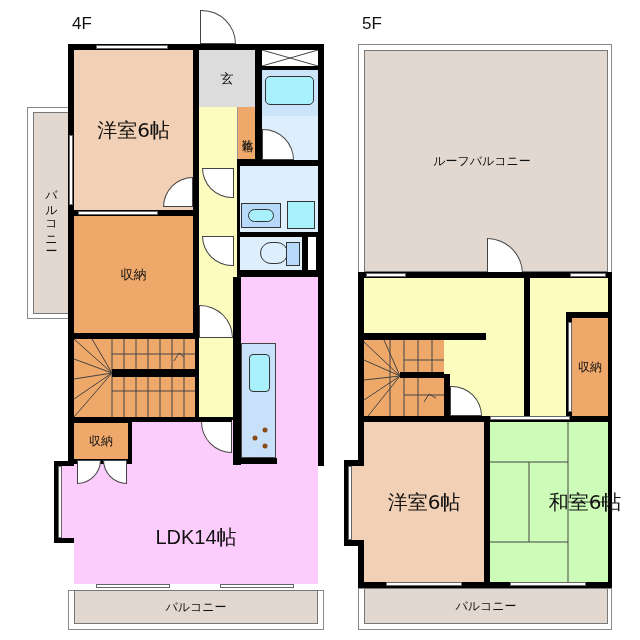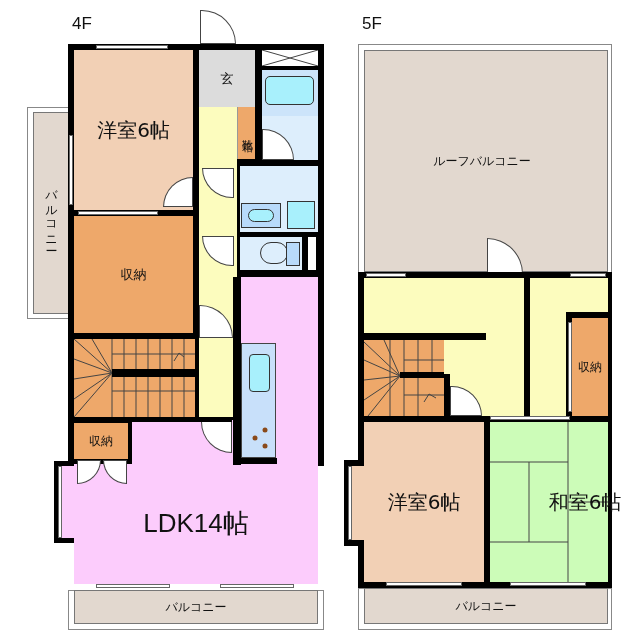--- a/index.html
+++ b/index.html
@@ -112,21 +112,21 @@
 <div class="abs wall" style="left:233px;top:458px;width:44px;height:6px;"></div>
 <div class="abs door-arc" style="left:201px;top:420px;width:31px;height:33px;border-radius:0 0 0 33px;"></div>
 <div class="abs wall" style="left:74px;top:417px;width:158px;height:5px;"></div>
 
 <div class="abs wall" style="left:68px;top:420px;width:64px;height:44px;"></div>
 <div class="abs" style="left:74px;top:423px;width:54px;height:36px;background:#eea86a;"></div>
 <div class="room-label" style="left:74px;top:423px;width:54px;height:36px;font-size:12px;">収納</div>
 <div class="abs door-arc" style="left:77px;top:460px;width:24px;height:24px;border-radius:0 0 24px 0;"></div>
 <div class="abs door-arc" style="left:103px;top:460px;width:24px;height:24px;border-radius:0 0 0 24px;"></div>
 
-<div class="room-label" style="left:74px;top:468px;width:244px;height:110px;font-size:26px;font-family:'Liberation Sans',sans-serif;">LDK14帖</div>
+<div class="room-label" style="left:74px;top:482px;width:244px;height:110px;font-size:20px;font-family:'Liberation Sans',sans-serif;">LDK14帖</div>
 
 <div class="abs wall" style="left:54px;top:461px;width:20px;height:82px;"></div>
 <div class="abs" style="left:58px;top:466px;width:16px;height:72px;background:#fcccfc;"></div>
 <div class="abs win" style="left:58px;top:466px;width:4px;height:72px;"></div>
 
 <div class="abs win" style="left:96px;top:584px;width:74px;height:4px;"></div>
 <div class="abs win" style="left:220px;top:584px;width:74px;height:4px;"></div>
 
 <div class="abs balcony-outer" style="left:68px;top:590px;width:256px;height:40px;"></div>
 <div class="abs balcony" style="left:74px;top:590px;width:244px;height:34px;"></div>

